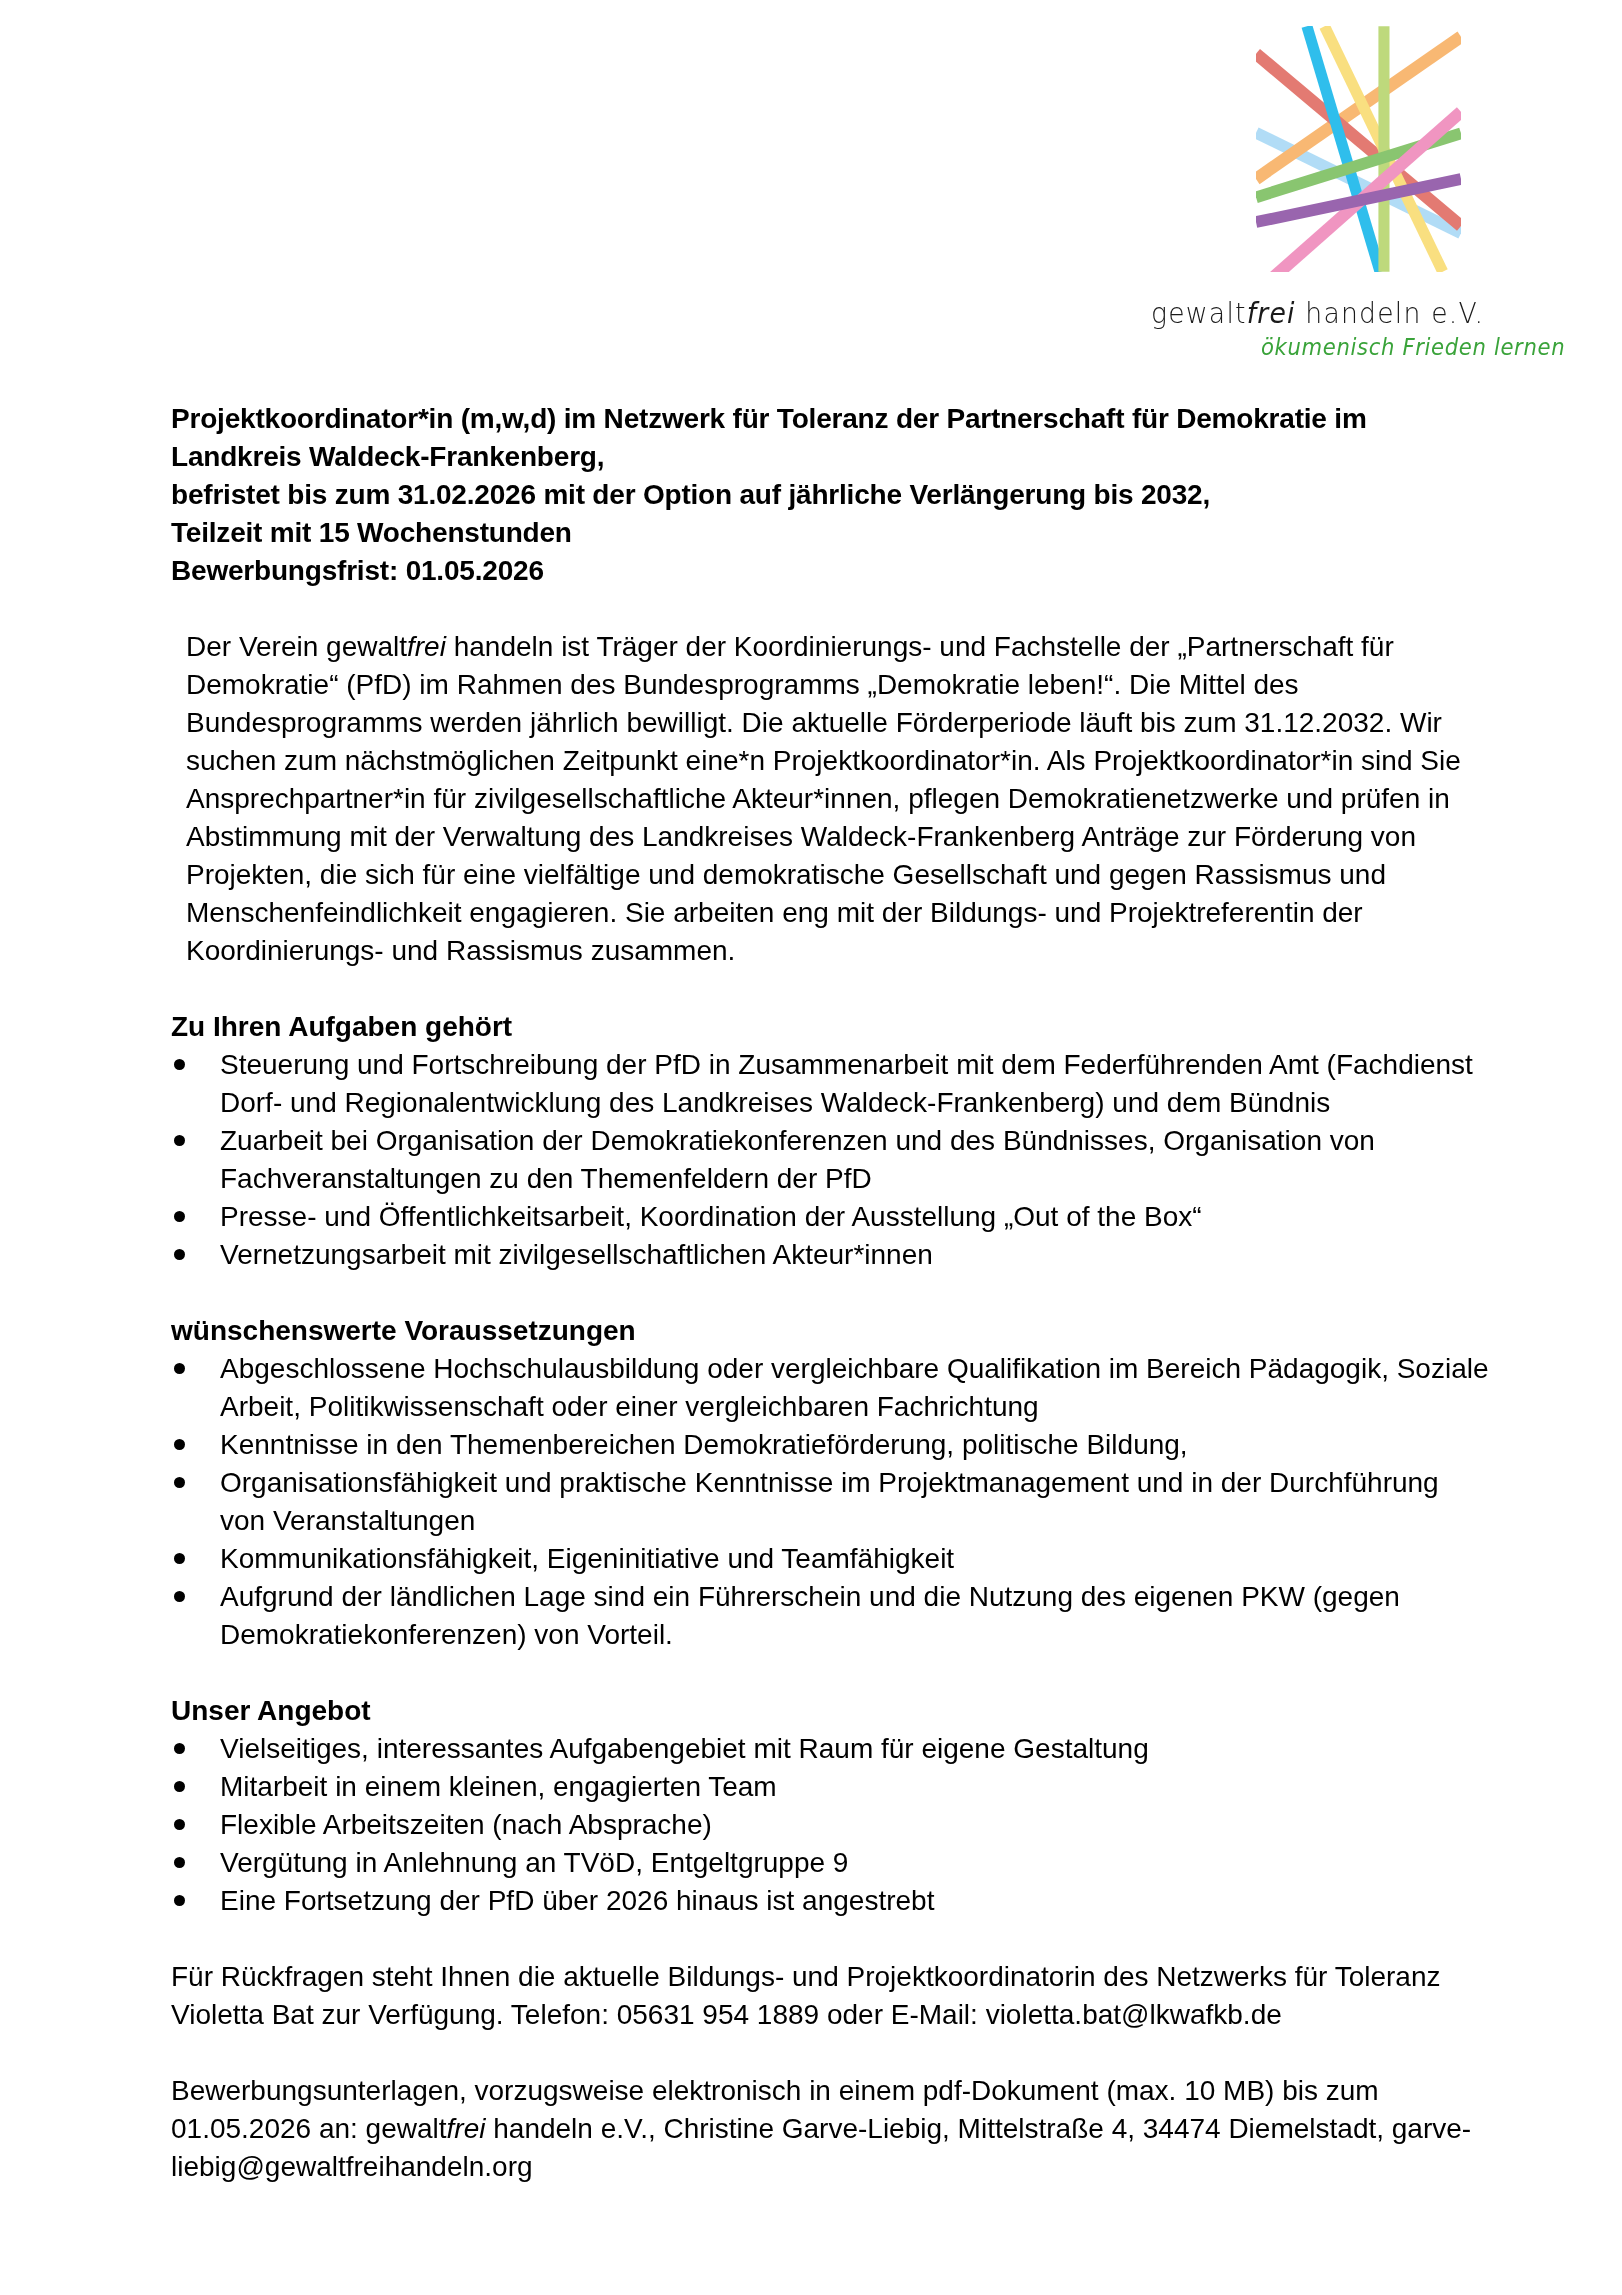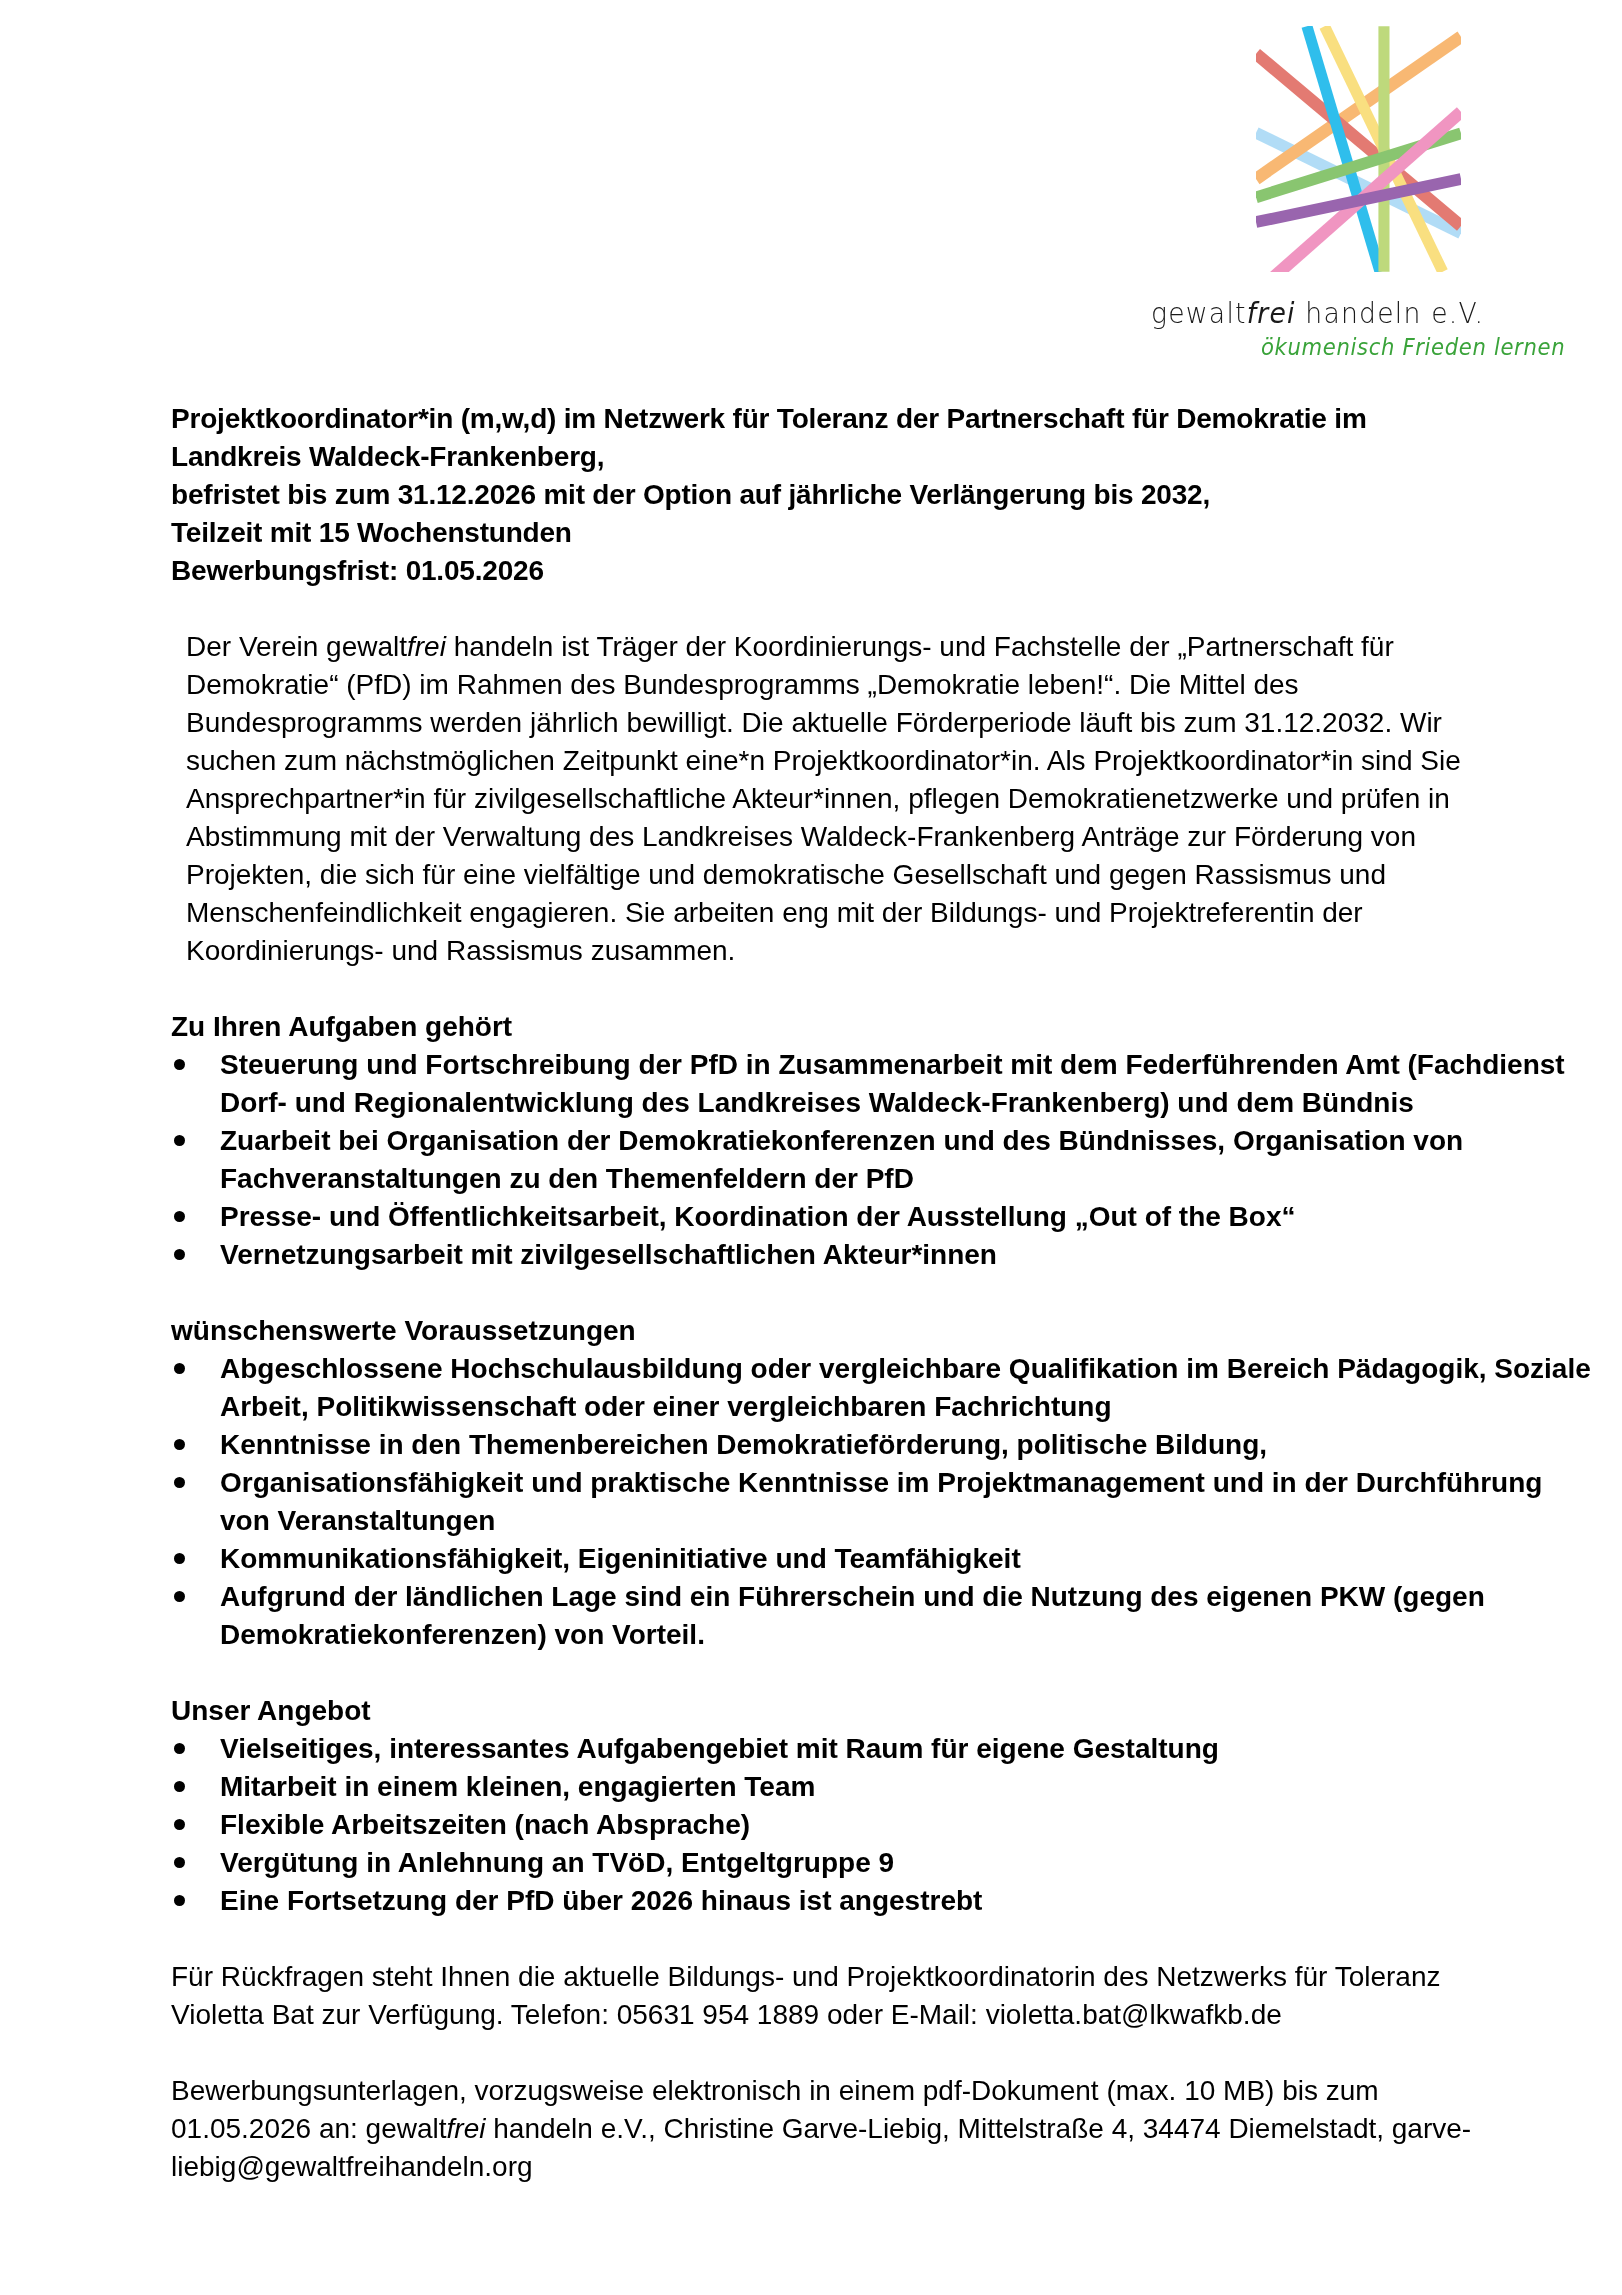--- a/index.html
+++ b/index.html
@@ -30,21 +30,21 @@
     .intro { margin-top: 38px; }
     .section-heading { font-weight: bold; margin-top: 38px; }
     ul.bullets { list-style: none; margin: 0; padding: 0; }
     ul.bullets li { position: relative; padding-left: 49px; }
     ul.bullets li .bullet {
       position: absolute; left: 2.6px; top: 13px; width: 11px; height: 11px; border-radius: 50%; background: #000;
     }
     .para { margin-top: 38px; }
     .para div { white-space: nowrap; }
     .intro div { white-space: nowrap; margin-left: 15px; }
-    ul.bullets li div.line { white-space: nowrap; font-weight: bold; }
+    ul.bullets li div.line { white-space: nowrap; }
     i.frei { font-style: italic; }
   </style>
 </head>
 <body>
 
 <div class="logo-graphic">
   <svg viewBox="0 0 314 376">
     <g style="mix-blend-mode:multiply" opacity="0.88">
       <line x1="0" y1="163" x2="314" y2="317" stroke-width="18" stroke="#a6d8f5"></line>
       <line x1="0" y1="234" x2="314" y2="16" stroke-width="19" stroke="#f8ae5f"></line>
@@ -59,21 +59,21 @@
   </svg>
 </div>
 
 <div class="logo-name"><span>gewalt</span><i>frei</i><span> handeln e.V.</span></div>
 <div class="logo-tagline">ökumenisch Frieden lernen</div>
 
 <div class="content">
   <div class="title-block">
     <div>Projektkoordinator*in (m,w,d) im Netzwerk für Toleranz der Partnerschaft für Demokratie im</div>
     <div>Landkreis Waldeck-Frankenberg,</div>
-    <div>befristet bis zum 31.12.2026 mit der Option auf jährliche Verlängerung bis 2032,</div>
+    <div>befristet bis zum 31.02.2026 mit der Option auf jährliche Verlängerung bis 2032,</div>
     <div>Teilzeit mit 15 Wochenstunden</div>
     <div>Bewerbungsfrist: 01.05.2026</div>
   </div>
 
   <div class="intro">
     <div><span>Der Verein gewalt</span><i class="frei">frei</i><span> handeln ist Träger der Koordinierungs- und Fachstelle der „Partnerschaft für</span></div>
     <div>Demokratie“ (PfD) im Rahmen des Bundesprogramms „Demokratie leben!“. Die Mittel des</div>
     <div>Bundesprogramms werden jährlich bewilligt. Die aktuelle Förderperiode läuft bis zum 31.12.2032. Wir</div>
     <div>suchen zum nächstmöglichen Zeitpunkt eine*n Projektkoordinator*in. Als Projektkoordinator*in sind Sie</div>
     <div>Ansprechpartner*in für zivilgesellschaftliche Akteur*innen, pflegen Demokratienetzwerke und prüfen in</div>

